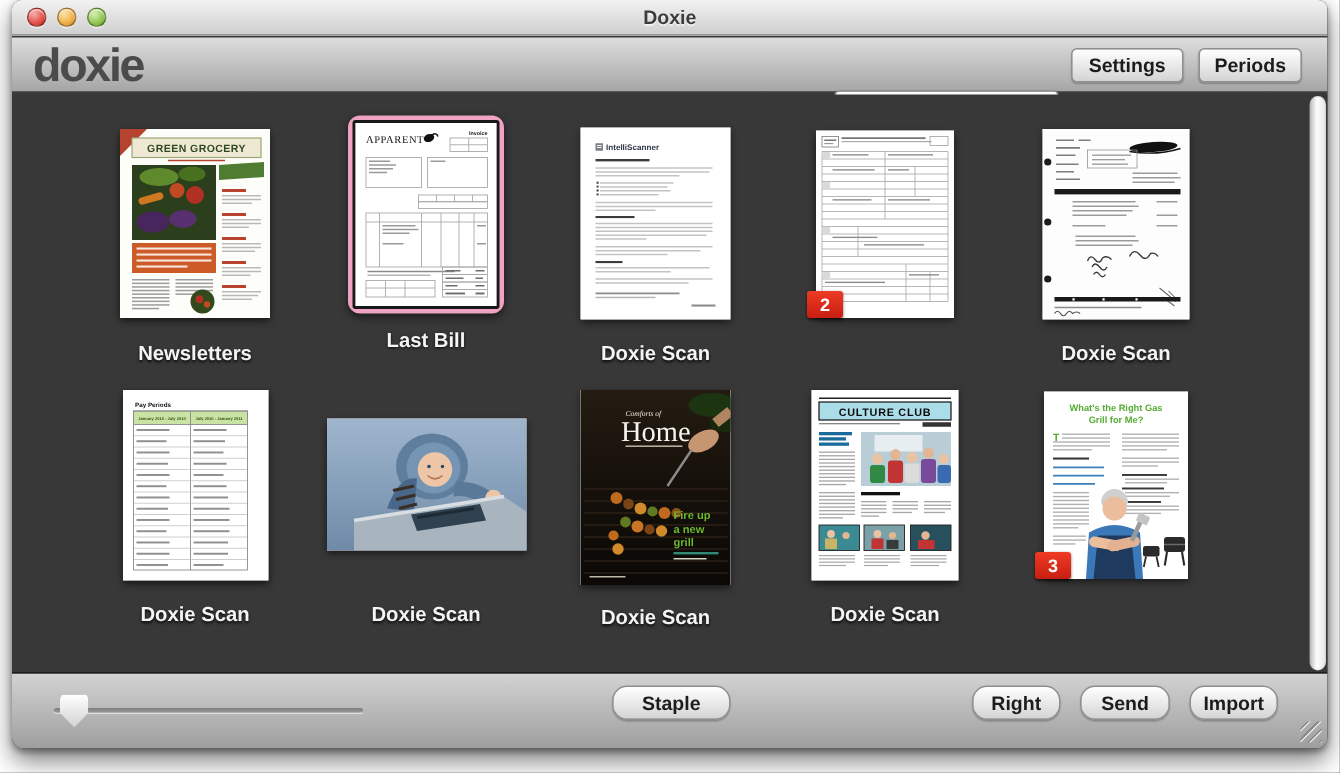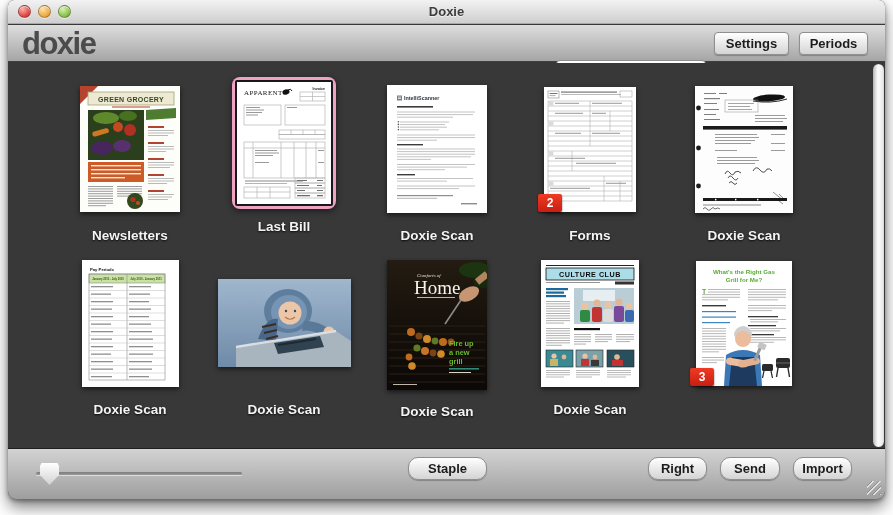--- a/index.html
+++ b/index.html
@@ -348,21 +348,20 @@
                 <rect x="48" y="45.8" width="28" height="0.9"></rect>
               <rect x="11" y="70.8" width="30" height="0.9"></rect>
                 <rect x="32" y="75.8" width="40" height="0.9"></rect>
               <rect x="6" y="100.8" width="40" height="0.9"></rect>
                 <rect x="62" y="95.8" width="20" height="0.9"></rect>
             </g>
           </svg>
           <div class="badge">2</div>
         </div>
       </div>
-      <div class="item-label">Forms</div>
     </div>
 
     <div class="cell" style="left:661px; top:16px;">
       <div class="thumb-area">
         <div class="thumb">
           <svg width="98" height="127" viewBox="0 0 98 127">
             <rect width="98" height="127" fill="#fdfdfd"></rect>
             <circle cx="3.5" cy="22" r="2.4" fill="#1c1c1c"></circle>
             <circle cx="3.5" cy="62" r="2.4" fill="#1c1c1c"></circle>
             <circle cx="3.5" cy="100" r="2.4" fill="#1c1c1c"></circle>

